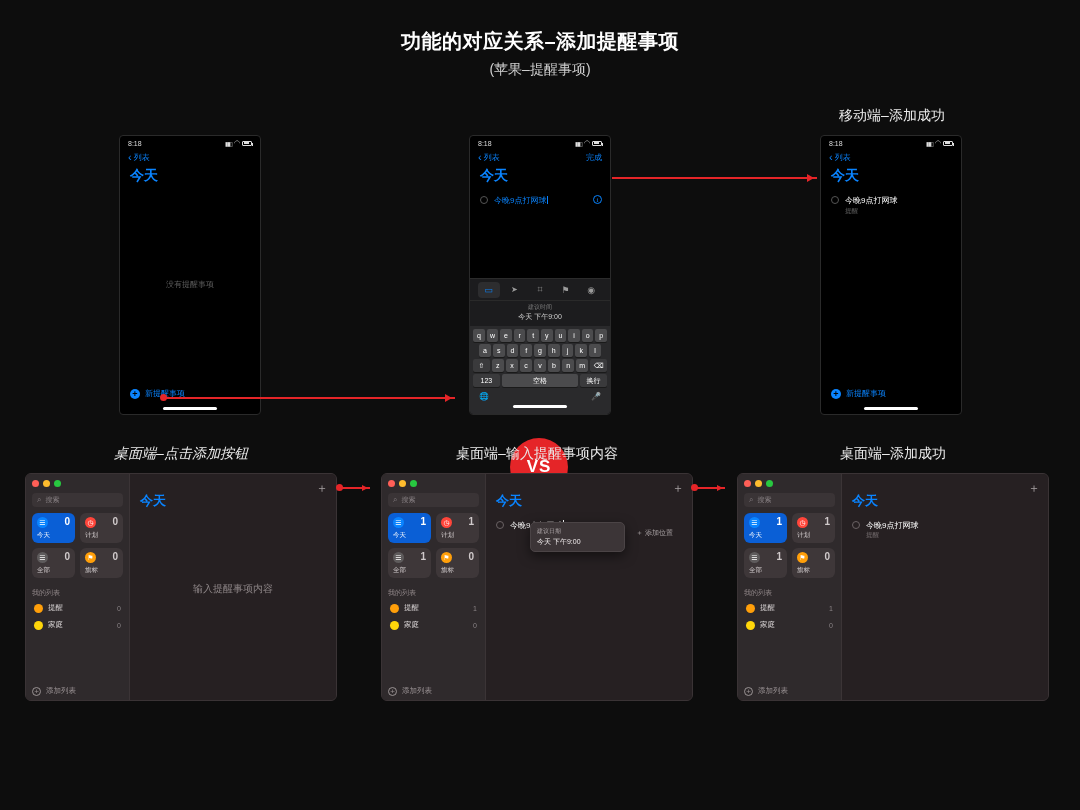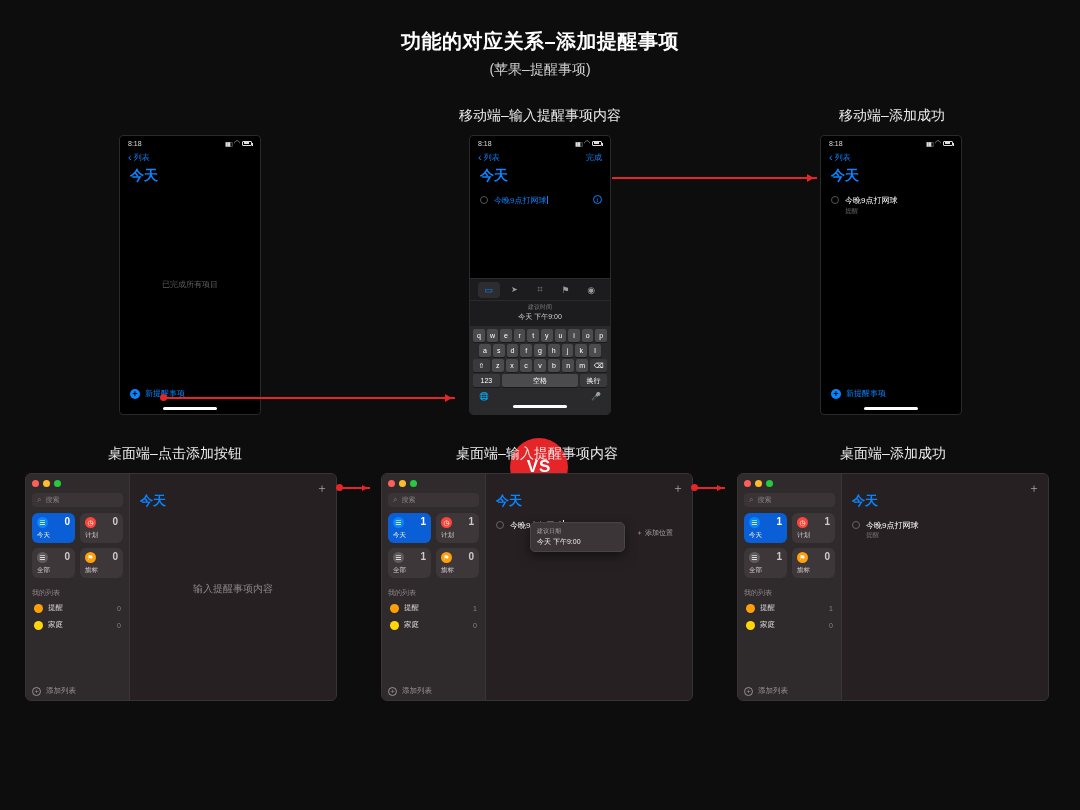--- a/index.html
+++ b/index.html
@@ -179,21 +179,21 @@
     width: 312px; height: 228px;
     background: #2b2325; border-radius: 6px;
     border: 1px solid #3a3335;
     display: flex; overflow: hidden;
   }
   .desk1 { left: 25px; }
   .desk2 { left: 381px; }
   .desk3 { left: 737px; }
 
   .cap-d { position: absolute; top: 0; text-align: center; }
-  .cap-d1 { left: 19px; width: 312px; }
+  .cap-d1 { left: 25px; width: 312px; font-style: italic; }
   .cap-d2 { left: 381px; width: 312px; }
   .cap-d3 { left: 737px; width: 312px; }
 
   .side {
     width: 104px; background: #2f2a2c;
     padding: 6px 6px 4px; position: relative;
     border-right: 0.5px solid #3b3436;
     display: flex; flex-direction: column;
   }
   .tl { display: flex; gap: 4px; margin-bottom: 6px; }
@@ -282,23 +282,20 @@
 </style>
 </head>
 <body>
 
 <div class="title-block">
   <div class="main-title">功能的对应关系–添加提醒事项</div>
   <div class="sub-title">(苹果–提醒事项)</div>
 </div>
 
 <div class="row row1">
-  <div class="cap-col cap2">
-      <div class="caption">移动端–输入提醒事项内容</div>
-    </div>
   <div class="cap-col cap3">
       <div class="caption">移动端–添加成功</div>
     </div>
 
   <div class="phone phone1">
     <div class="status-bar">
       <span>8:18</span>
       <span class="status-right">
         <span class="signal-icon"></span>
         <span class="wifi-icon"></span>
@@ -308,21 +305,21 @@
       </span>
     </div>
     <div class="nav-bar">
       <span class="nav-back">
         <span class="chevron-left-icon"></span>
         <span>列表</span>
       </span>
       <span></span>
     </div>
     <div class="big-heading">今天</div>
-    <div class="empty-msg">已完成所有项目</div>
+    <div class="empty-msg">没有提醒事项</div>
     <div class="phone-bottom">
       <div class="new-reminder">
         <span class="plus-circle-icon">+</span>
         <span>新提醒事项</span>
       </div>
       <div class="home-ind"></div>
     </div>
   </div>
 
   <div class="phone phone2">

